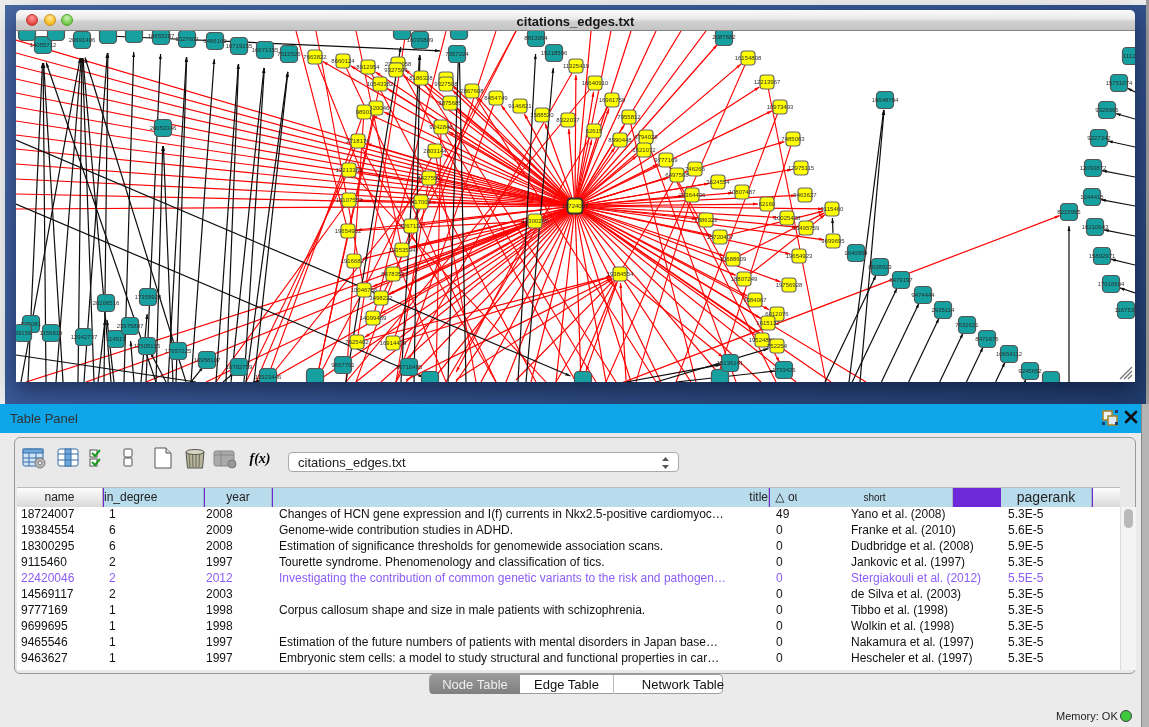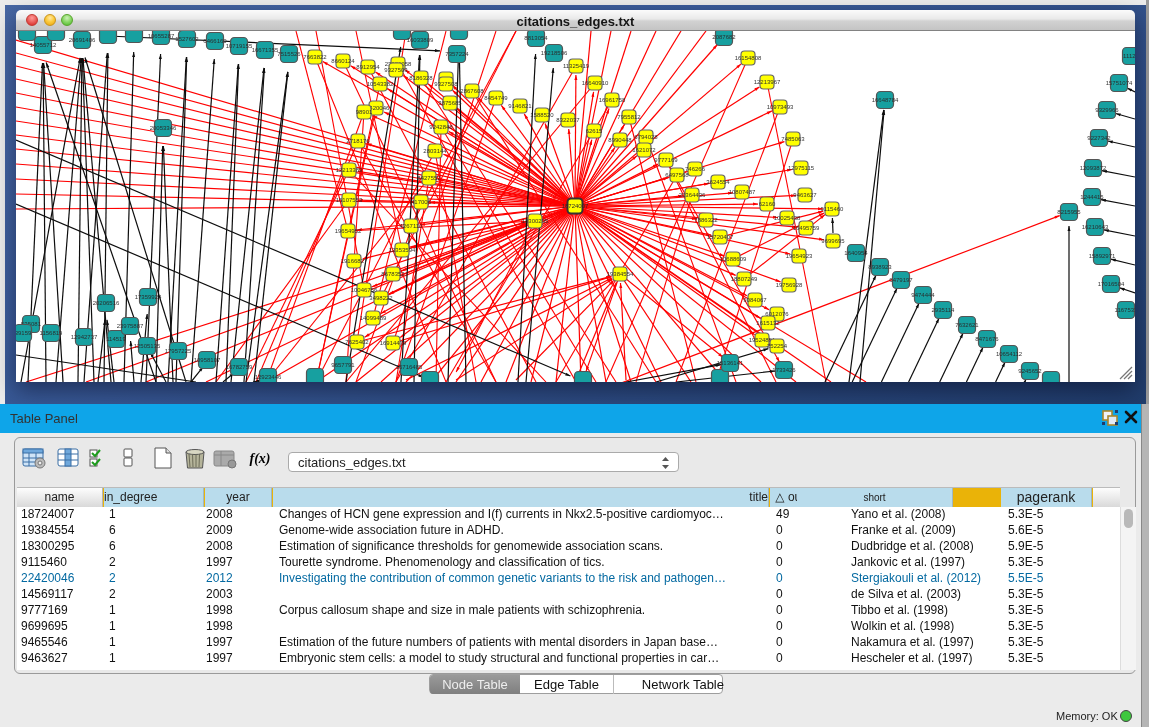--- a/index.html
+++ b/index.html
@@ -740,21 +740,21 @@
  <circle cx="214" cy="18" r="4" fill="#999" stroke="#777"></circle>
  <text x="242" y="17" font-size="14" font-family="Liberation Serif" font-style="italic" font-weight="bold" fill="#000" text-anchor="middle">f(x)</text>
 </g>
         </svg></div>
   <div style="position:absolute;left:273px;top:14px;width:391px;height:20px;background:#fff;border:1px solid #aaa;border-radius:4px;font-size:13px;color:#222;line-height:19px;padding-left:9px">citations_edges.txt
     <svg width="9" height="14" viewBox="0 0 9 14" style="position:absolute;right:8px;top:3px">
     <path d="M4.5 1L8 5H1z" fill="#555"></path>
           <path d="M4.5 13L8 9H1z" fill="#555"></path>
         </svg>
   </div>
-  <div style="position:absolute;left:2px;top:49px;width:1103px;height:36px;background:#eab308;border-top:1px solid #bbb;border-bottom:1px solid #9fb8c4">
+  <div style="position:absolute;left:2px;top:49px;width:1103px;height:36px;background:#6d28d9;border-top:1px solid #bbb;border-bottom:1px solid #9fb8c4">
   <div style="position:absolute;left:0px;top:0;width:86px;height:19px;background:linear-gradient(#fdfdfd,#d9d9d9);border-right:1px solid #b5b5b5;text-align:center;line-height:19px;font-size:12px;color:#222">name</div>
         <div style="position:absolute;left:87px;top:0;width:100px;height:19px;background:#b9dcec;border-right:1px solid #9fb8c4;text-align:left;line-height:19px;font-size:12px;color:#222">in_degree</div>
         <div style="position:absolute;left:188px;top:0;width:67px;height:19px;background:#b9dcec;border-right:1px solid #9fb8c4;text-align:center;line-height:19px;font-size:12px;color:#222">year</div>
         <div style="position:absolute;left:256px;top:0;width:496px;height:19px;background:#b9dcec;border-right:1px solid #9fb8c4;text-align:right;line-height:19px;font-size:12px;color:#222">title</div>
         <div style="position:absolute;left:753px;top:0;width:73px;height:19px;background:#b9dcec;border-right:1px solid #9fb8c4;text-align:center;line-height:19px;font-size:12px;color:#222">△ out_de…</div>
         <div style="position:absolute;left:780px;top:0;width:156px;height:19px;background:#b9dcec;border-right:1px solid #9fb8c4;text-align:center;line-height:19px;font-size:10px;color:#222">short</div>
         <div style="position:absolute;left:984px;top:0;width:91px;height:19px;background:#b9dcec;border-right:1px solid #9fb8c4;text-align:center;line-height:19px;font-size:14px;color:#222">pagerank</div>
         <div style="position:absolute;left:1076px;top:0;width:27px;height:19px;background:linear-gradient(#fdfdfd,#d9d9d9)"></div>
   </div>
   <div style="position:absolute;left:2px;top:69px;width:1103px;height:163px;background:#fff">
@@ -764,44 +764,44 @@
           <span style="position:absolute;left:189px;white-space:nowrap">2008</span>
           <span style="position:absolute;left:262px;white-space:nowrap">Changes of HCN gene expression and I(f) currents in Nkx2.5-positive cardiomyoc…</span>
           <span style="position:absolute;left:759px;white-space:nowrap">49</span>
           <span style="position:absolute;left:834px;white-space:nowrap">Yano et al. (2008)</span>
           <span style="position:absolute;left:991px;white-space:nowrap">5.3E-5</span>
         </div>
         <div style="position:absolute;left:0;top:16px;width:1103px;height:16px;font-size:12px;color:#111">
           <span style="position:absolute;left:4px;white-space:nowrap">19384554</span>
           <span style="position:absolute;left:92px;white-space:nowrap">6</span>
           <span style="position:absolute;left:189px;white-space:nowrap">2009</span>
-          <span style="position:absolute;left:262px;white-space:nowrap">Genome-wide association future in ADHD.</span>
+          <span style="position:absolute;left:262px;white-space:nowrap">Genome-wide contribution studies in ADHD.</span>
           <span style="position:absolute;left:759px;white-space:nowrap">0</span>
-          <span style="position:absolute;left:834px;white-space:nowrap">Franke et al. (2009)</span>
+          <span style="position:absolute;left:834px;white-space:nowrap">Franke et al. (2010)</span>
           <span style="position:absolute;left:991px;white-space:nowrap">5.6E-5</span>
         </div>
         <div style="position:absolute;left:0;top:32px;width:1103px;height:16px;font-size:12px;color:#111">
           <span style="position:absolute;left:4px;white-space:nowrap">18300295</span>
           <span style="position:absolute;left:92px;white-space:nowrap">6</span>
           <span style="position:absolute;left:189px;white-space:nowrap">2008</span>
           <span style="position:absolute;left:262px;white-space:nowrap">Estimation of significance thresholds for genomewide association scans.</span>
           <span style="position:absolute;left:759px;white-space:nowrap">0</span>
           <span style="position:absolute;left:834px;white-space:nowrap">Dudbridge et al. (2008)</span>
           <span style="position:absolute;left:991px;white-space:nowrap">5.9E-5</span>
         </div>
         <div style="position:absolute;left:0;top:48px;width:1103px;height:16px;font-size:12px;color:#111">
           <span style="position:absolute;left:4px;white-space:nowrap">9115460</span>
           <span style="position:absolute;left:92px;white-space:nowrap">2</span>
           <span style="position:absolute;left:189px;white-space:nowrap">1997</span>
           <span style="position:absolute;left:262px;white-space:nowrap">Tourette syndrome. Phenomenology and classification of tics.</span>
           <span style="position:absolute;left:759px;white-space:nowrap">0</span>
           <span style="position:absolute;left:834px;white-space:nowrap">Jankovic et al. (1997)</span>
           <span style="position:absolute;left:991px;white-space:nowrap">5.3E-5</span>
         </div>
-        <div style="position:absolute;left:0;top:64px;width:1103px;height:16px;font-size:12px;color:#0369a1">
+        <div style="position:absolute;left:0;top:64px;width:1103px;height:16px;font-size:12px;color:#8b5cf6">
           <span style="position:absolute;left:4px;white-space:nowrap">22420046</span>
           <span style="position:absolute;left:92px;white-space:nowrap">2</span>
           <span style="position:absolute;left:189px;white-space:nowrap">2012</span>
           <span style="position:absolute;left:262px;white-space:nowrap">Investigating the contribution of common genetic variants to the risk and pathogen…</span>
           <span style="position:absolute;left:759px;white-space:nowrap">0</span>
           <span style="position:absolute;left:834px;white-space:nowrap">Stergiakouli et al. (2012)</span>
           <span style="position:absolute;left:991px;white-space:nowrap">5.5E-5</span>
         </div>
         <div style="position:absolute;left:0;top:80px;width:1103px;height:16px;font-size:12px;color:#111">
           <span style="position:absolute;left:4px;white-space:nowrap">14569117</span>

